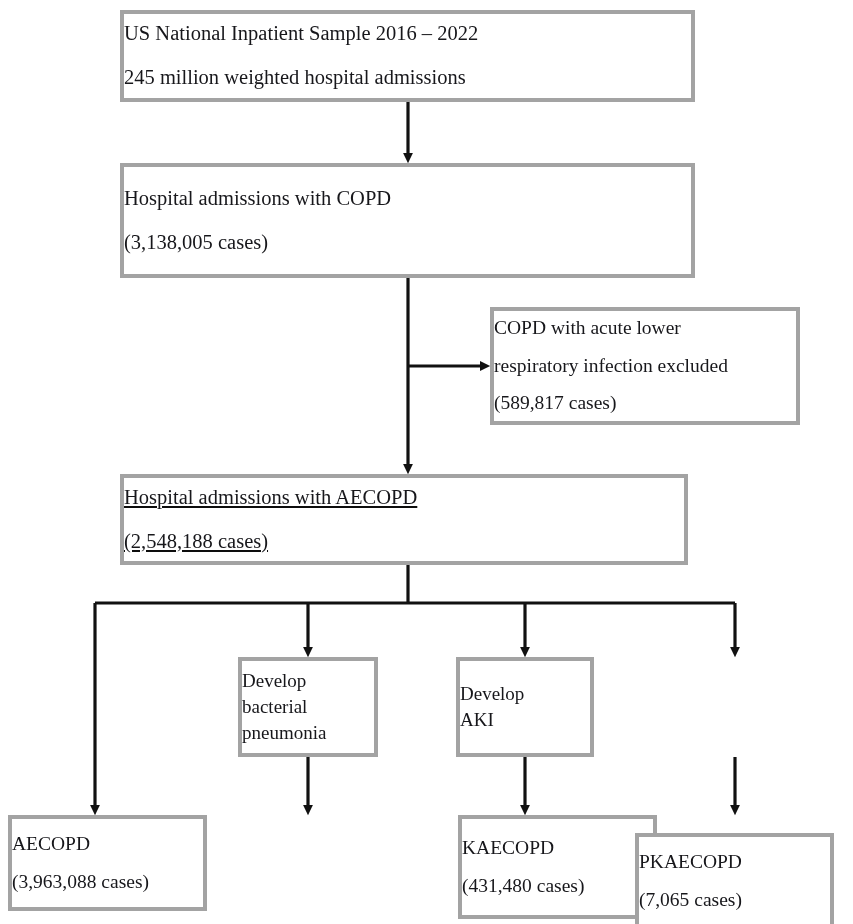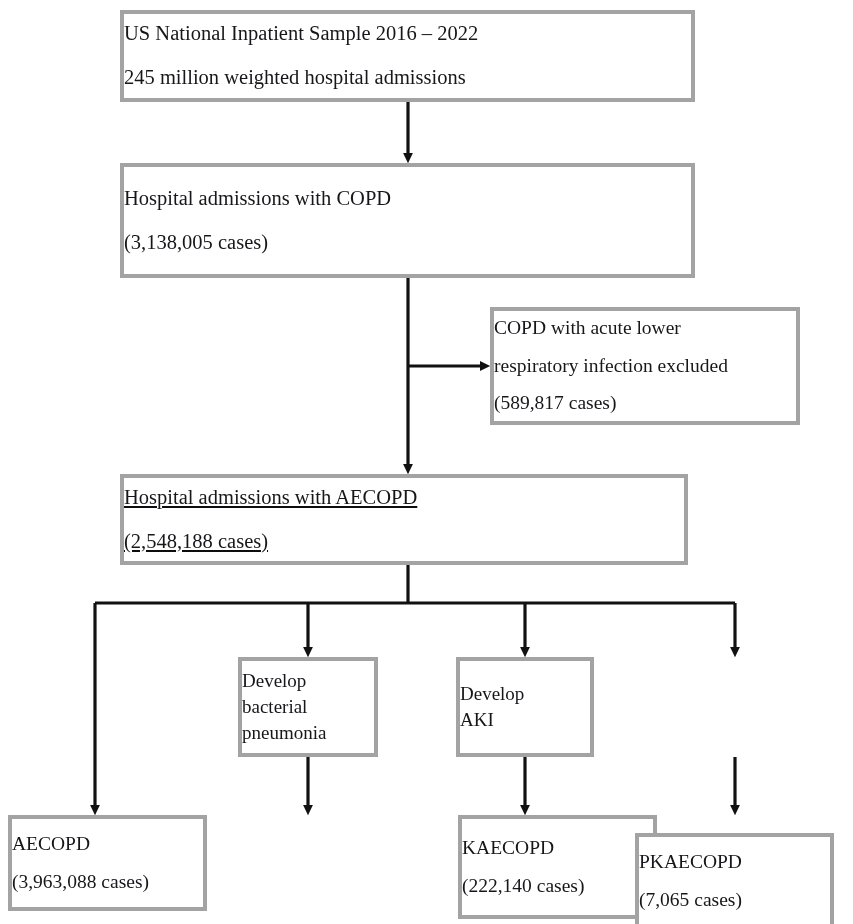--- a/index.html
+++ b/index.html
@@ -122,21 +122,21 @@
 
 
   <div class="node-box size-md gap-mid" style="left:8px; top:815px; width:199px; height:96px;">
     <span class="node-line">AECOPD</span>
     <span class="node-line">(3,963,088 cases)</span>
   </div>
 
 
   <div class="node-box size-md gap-mid" style="left:426px; top:815px; width:199px; height:104px;margin-left:32px;">
     <span class="node-line">KAECOPD</span>
-    <span class="node-line">(222,140 cases)</span>
+    <span class="node-line">(431,480 cases)</span>
   </div>
 
   <div class="node-box size-md gap-mid" style="left:635px; top:833px; width:199px; height:96px;">
     <span class="node-line">PKAECOPD</span>
     <span class="node-line">(7,065 cases)</span>
   </div>
 
 </div>
 
 </body></html>

